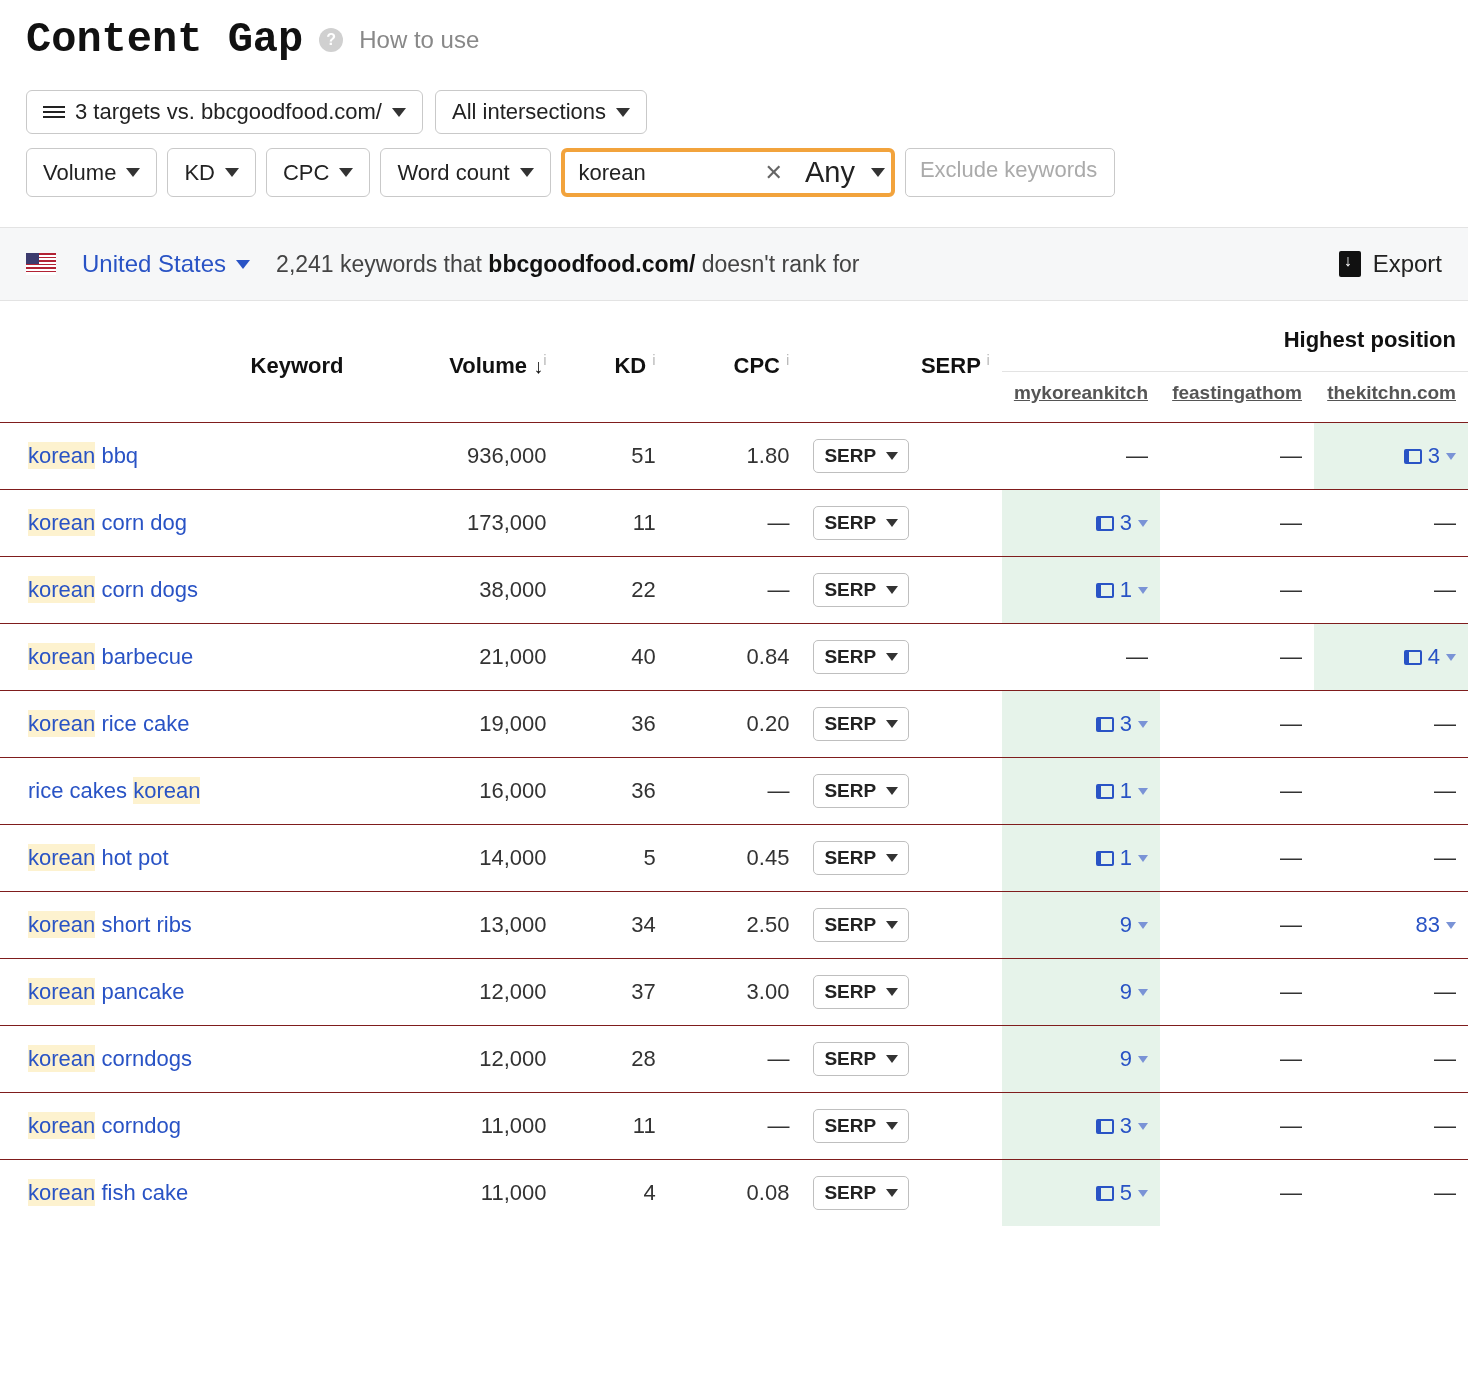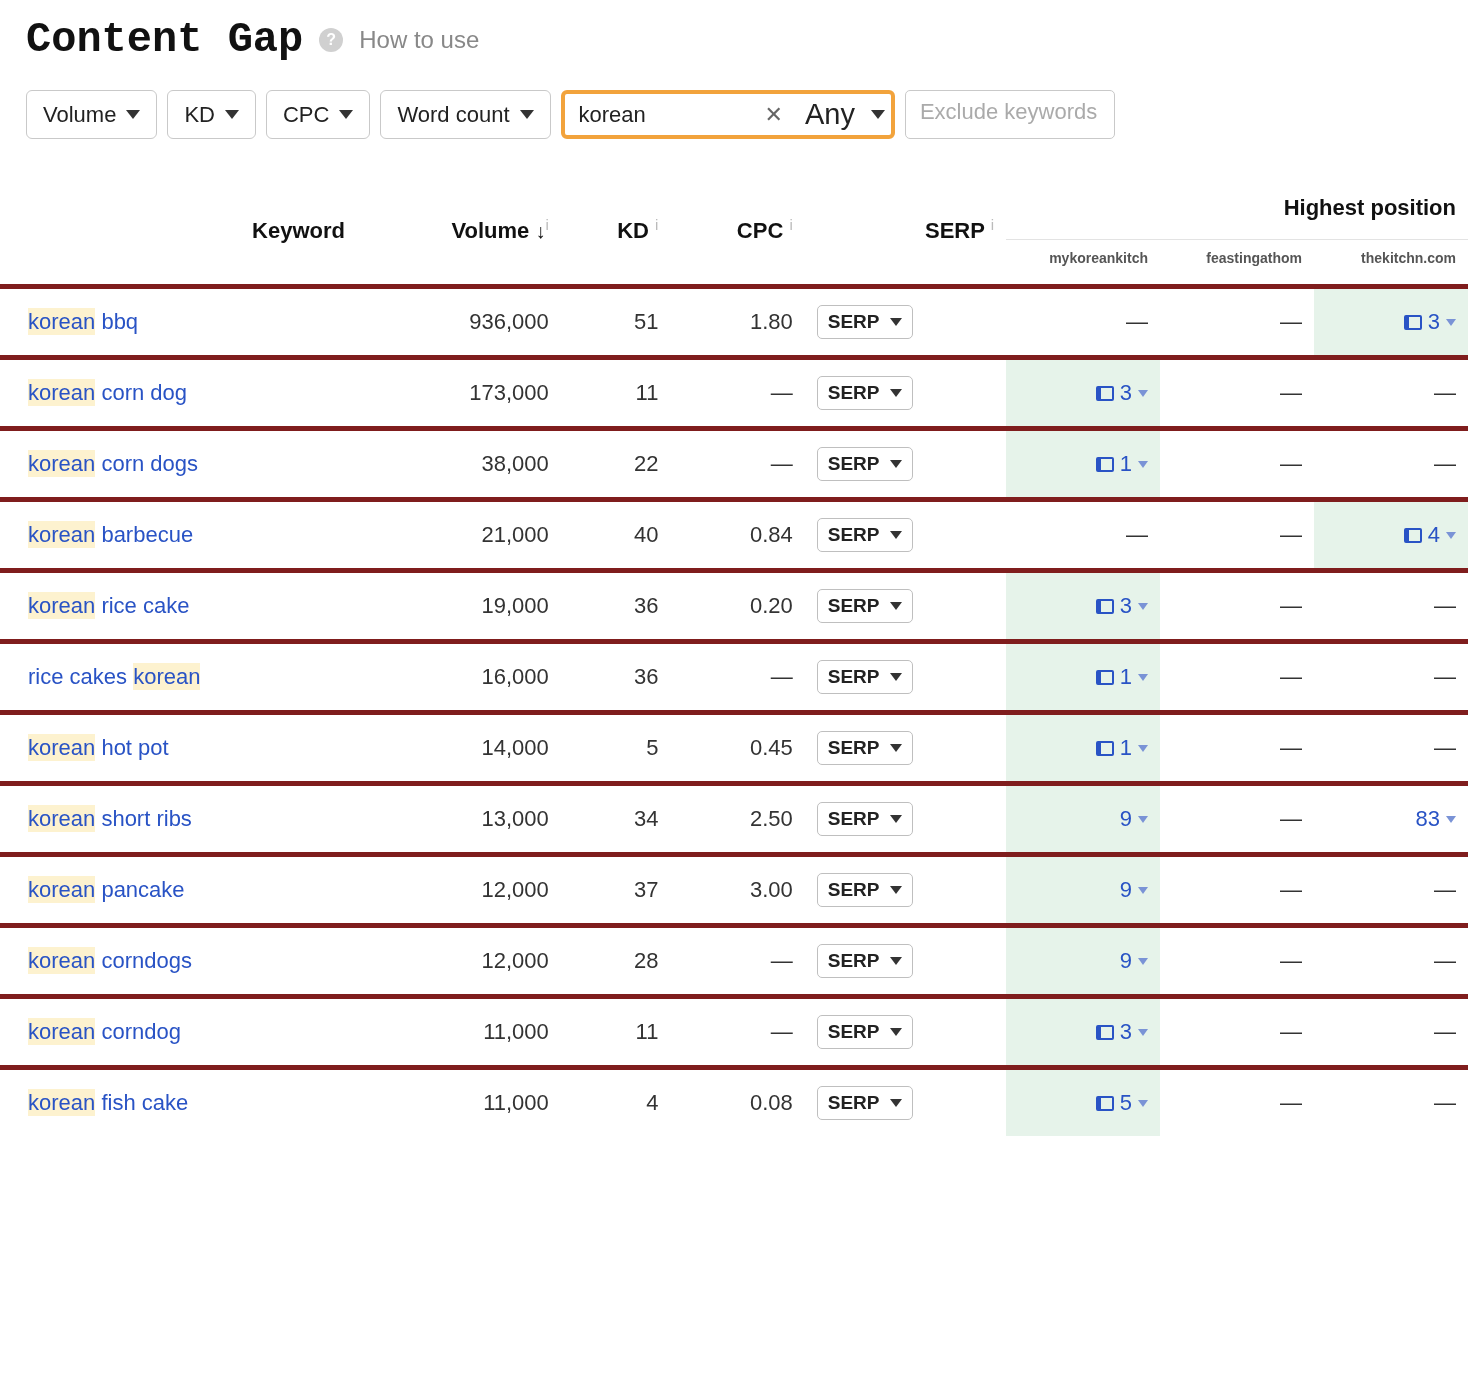--- a/index.html
+++ b/index.html
@@ -73,26 +73,26 @@
     width: 22px; height: 26px; background: #111; position: relative; border-radius: 2px;
   }
   .export .dl-icon::after {
     content: "↓"; color: #fff; position: absolute; top: 1px; left: 5px; font-size: 16px; font-weight: 700;
   }
   table { border-collapse: collapse; width: 1468px; margin-left: -26px; }
   thead th {
     text-align: right; font-size: 22px; font-weight: 700; padding: 26px 12px 18px;
     color: #111;
   }
-  thead th.sub { font-weight: 600; font-size: 14px; color: #555; padding-top: 10px; padding-bottom: 18px; }
+  thead th.sub { font-weight: 600; font-size: 19px; color: #555; padding-top: 10px; padding-bottom: 18px; text-decoration: underline; }
   thead th .info { color: #bbb; font-size: 15px; font-weight: 400; vertical-align: super; }
   thead th .sort-arr { font-size: 20px; }
   th.right, td.right { text-align: right; }
   th.hp-head { border-bottom: 1px solid #e3e3e3; }
-  tbody tr { border-top: 5px solid #7f1d1d; }
+  tbody tr { border-top: 1px solid #7f1d1d; }
   tbody td { padding: 16px 12px; font-size: 22px; color: #333; vertical-align: middle; }
   td.kw a { color: #2953c5; text-decoration: none; }
   td.kw mark { background: #fdf2cf; color: #2953c5; padding: 1px 0; }
   .serp-btn {
     border: 1px solid #bfbfbf; background: #fff; border-radius: 5px;
     padding: 5px 10px; font-size: 19px; font-weight: 700; color: #222;
     display: inline-flex; align-items: center; gap: 10px; cursor: pointer;
   }
   .caret-sm {
     width: 0; height: 0; border-left: 6px solid transparent;
@@ -114,20 +114,33 @@
 </head>
 <body>
 
 <div class="wrap">
   <div class="title-row">
     <h1>Content Gap</h1>
     <span class="help-icon">?</span>
     <span class="howto">How to use</span>
   </div>
 
+  <div class="filter-row">
+    <div class="chip">
+      <span class="sliders">
+          <span></span>
+        </span>
+      <span>3 targets vs. bbcgoodfood.com/</span>
+      <span class="caret-down"></span>
+    </div>
+    <div class="chip">
+      <span>All intersections</span>
+      <span class="caret-down"></span>
+    </div>
+  </div>
 
   <div class="filter-row2">
     <div class="chip">
       <span>Volume</span>
       <span class="caret-down"></span>
     </div>
     <div class="chip">
       <span>KD</span>
       <span class="caret-down"></span>
     </div>
@@ -141,20 +154,34 @@
     </div>
     <div class="kw-box">
       <input value="korean" style="">
       <span class="clear-x">✕</span>
       <span class="any">Any</span>
       <span class="caret-down"></span>
     </div>
     <div class="exclude">Exclude keywords</div>
   </div>
 
+  <div class="bar">
+    <span class="flag"></span>
+    <span class="country">
+      <span>United States</span>
+      <span class="caret-down"></span>
+    </span>
+    <span class="summary">
+      <span>2,241</span><span> keywords that </span><b>bbcgoodfood.com/</b><span> doesn't rank for</span>
+    </span>
+    <span class="export">
+      <span class="dl-icon"></span>
+      <span>Export</span>
+    </span>
+  </div>
 
   <table>
     <thead>
       <tr>
         <th rowspan="2" class="first-col"><span>Keyword</span></th>
         <th rowspan="2" class="right"><span>Volume</span> <span class="sort-arr">↓</span><span class="info">i</span></th>
         <th rowspan="2" class="right"><span>KD</span> <span class="info">i</span></th>
         <th rowspan="2" class="right"><span>CPC</span> <span class="info">i</span></th>
         <th rowspan="2"><span>SERP</span> <span class="info">i</span></th>
         <th colspan="3" class="hp-head"><span>Highest position</span></th>

